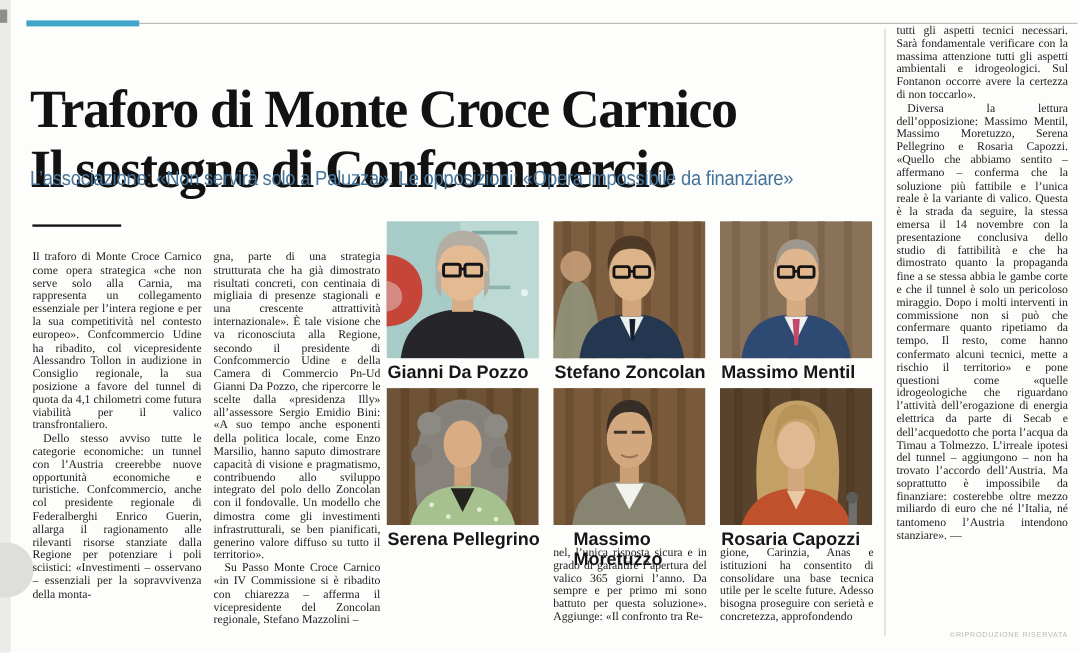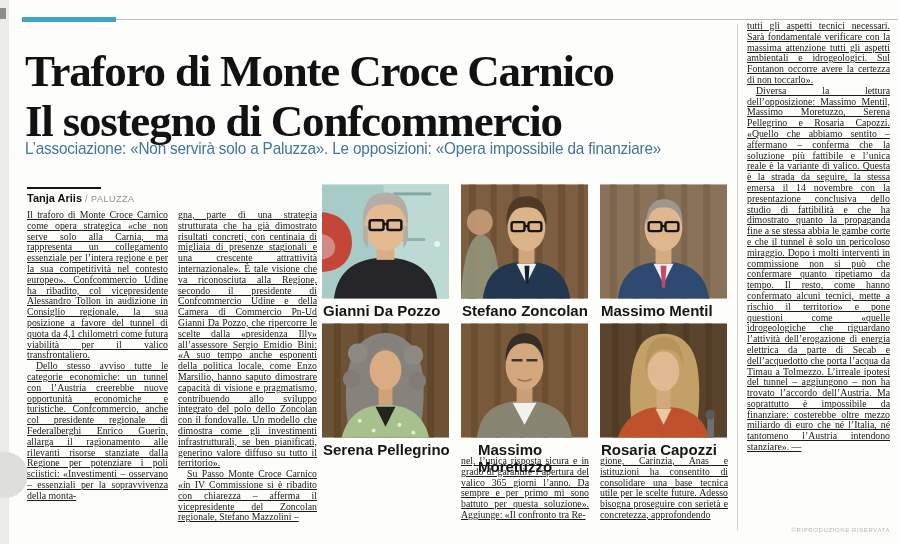--- a/index.html
+++ b/index.html
@@ -4,31 +4,31 @@
 <style>
   html,body{margin:0;padding:0;background:#ffffff;}
   .page{position:relative;width:900px;height:544px;background:#fdfdfb;overflow:hidden;
         font-family:"Liberation Serif", serif;color:#1a1a1a;}
   .left-strip{position:absolute;left:0;top:0;width:9px;height:544px;background:#ebebe9;}
   .left-dash{position:absolute;left:0;top:8px;width:6px;height:11px;background:#8d8d8b;}
   .nav-circle{position:absolute;left:-18px;top:452px;width:46px;height:46px;border-radius:50%;
               background:#dededc;}
   .top-rule{position:absolute;left:22px;top:19px;width:876px;height:1px;background:#bcbcba;}
   .top-rule-accent{position:absolute;left:22px;top:17px;width:94px;height:5px;background:#3fa5c9;}
-  .headline{position:absolute;left:25px;top:16px;width:710px;
+  .headline{position:absolute;left:25px;top:36px;width:710px;
             font-weight:700;font-size:45px;line-height:50px;letter-spacing:-1.2px;color:#121212;}
   .standfirst{position:absolute;left:25px;top:139px;width:760px;white-space:nowrap;
               font-family:"Liberation Sans", sans-serif;font-size:17px;letter-spacing:-0.2px;
               color:#44749b;transform:scaleX(0.90);transform-origin:left center;}
   .byline-rule{position:absolute;left:27px;top:187px;width:74px;height:2px;background:#161616;}
   .byline{position:absolute;left:27px;top:192px;width:200px;font-family:"Liberation Sans", sans-serif;
           font-size:11px;color:#111;}
   .byline .author{font-weight:700;}
   .byline .place{font-size:9px;color:#8f8f8d;letter-spacing:0.5px;}
-  .col{position:absolute;overflow:hidden;font-size:9.8px;line-height:10.8px;text-align:justify;text-decoration:underline;}
+  .col{position:absolute;overflow:hidden;font-size:9.8px;line-height:10.8px;text-align:justify;}
   .col p{margin:0;}
   .col p.indent{text-indent:9px;}
   .col1{left:27px;top:210px;width:141px;height:332px;}
   .col2{left:178px;top:210px;width:139px;height:332px;}
   .col3{left:322px;top:456px;width:131px;height:86px;}
   .col4{left:461px;top:456px;width:128px;height:86px;}
   .col5{left:600px;top:456px;width:128px;height:86px;}
   .col6{left:747px;top:21px;width:143px;height:500px;}
   .vrule{position:absolute;left:737px;top:24px;width:1px;height:506px;background:#d2d2d0;}
   .photo{position:absolute;width:127px;height:115px;overflow:hidden;}
@@ -54,24 +54,20 @@
   <div class="top-rule-accent"></div>
 
   <h1 class="headline">
     <span>Traforo di Monte Croce Carnico</span><br>
     <span>Il sostegno di Confcommercio</span>
   </h1>
 
   <div class="standfirst">L’associazione: «Non servirà solo a Paluzza». Le opposizioni: «Opera impossibile da finanziare»</div>
 
   <div class="byline-rule"></div>
-  <div class="byline">
-    <span class="author">Tanja Ariis</span>
-    <span class="place">/ PALUZZA</span>
-  </div>
 
   <div class="col col1">
     <p>Il traforo di Monte Croce Carnico come opera strategica «che non serve solo alla Carnia, ma rappresenta un collegamento essenziale per l’intera regione e per la sua competitività nel contesto europeo». Confcommercio Udine ha ribadito, col vicepresidente Alessandro Tollon in audizione in Consiglio regionale, la sua posizione a favore del tunnel di quota da 4,1 chilometri come futura viabilità per il valico transfrontaliero.</p>
     <p class="indent">Dello stesso avviso tutte le categorie economiche: un tunnel con l’Austria creerebbe nuove opportunità economiche e turistiche. Confcommercio, anche col presidente regionale di Federalberghi Enrico Guerin, allarga il ragionamento alle rilevanti risorse stanziate dalla Regione per potenziare i poli sciistici: «Investimenti – osservano – essenziali per la sopravvivenza della monta-</p>
   </div>
   <div class="col col2">
     <p>gna, parte di una strategia strutturata che ha già dimostrato risultati concreti, con centinaia di migliaia di presenze stagionali e una crescente attrattività internazionale». È tale visione che va riconosciuta alla Regione, secondo il presidente di Confcommercio Udine e della Camera di Commercio Pn-Ud Gianni Da Pozzo, che ripercorre le scelte dalla «presidenza Illy» all’assessore Sergio Emidio Bini: «A suo tempo anche esponenti della politica locale, come Enzo Marsilio, hanno saputo dimostrare capacità di visione e pragmatismo, contribuendo allo sviluppo integrato del polo dello Zoncolan con il fondovalle. Un modello che dimostra come gli investimenti infrastrutturali, se ben pianificati, generino valore diffuso su tutto il territorio».</p>
     <p class="indent">Su Passo Monte Croce Carnico «in IV Commissione si è ribadito con chiarezza – afferma il vicepresidente del Zoncolan regionale, Stefano Mazzolini –</p>
   </div>
 

